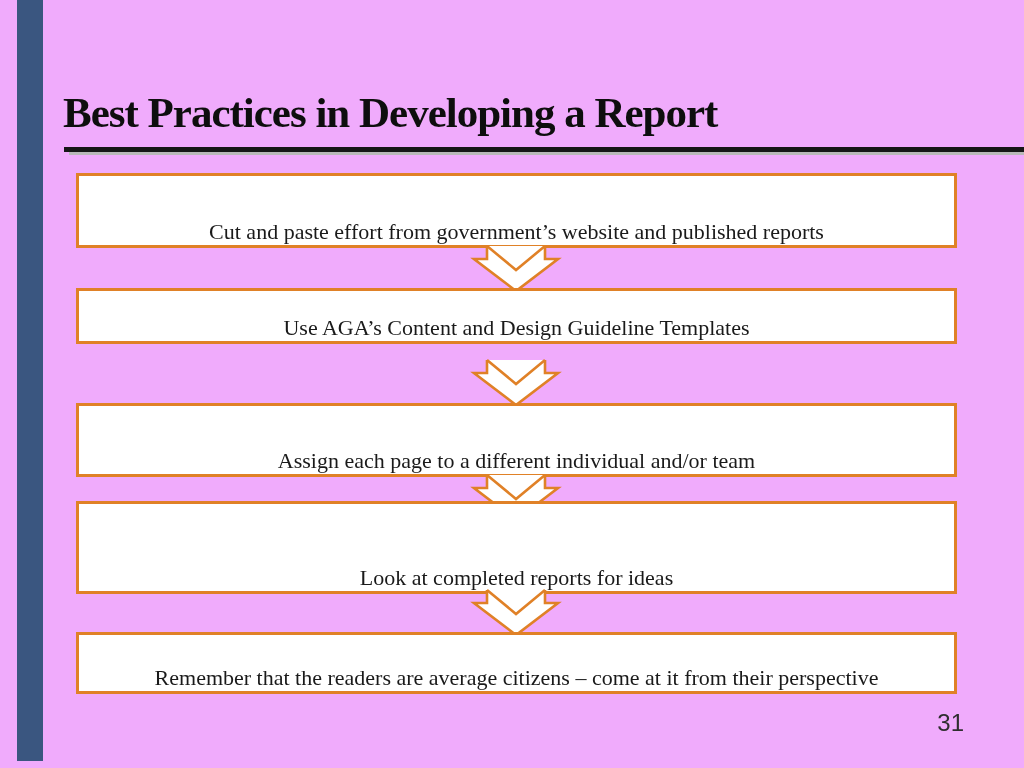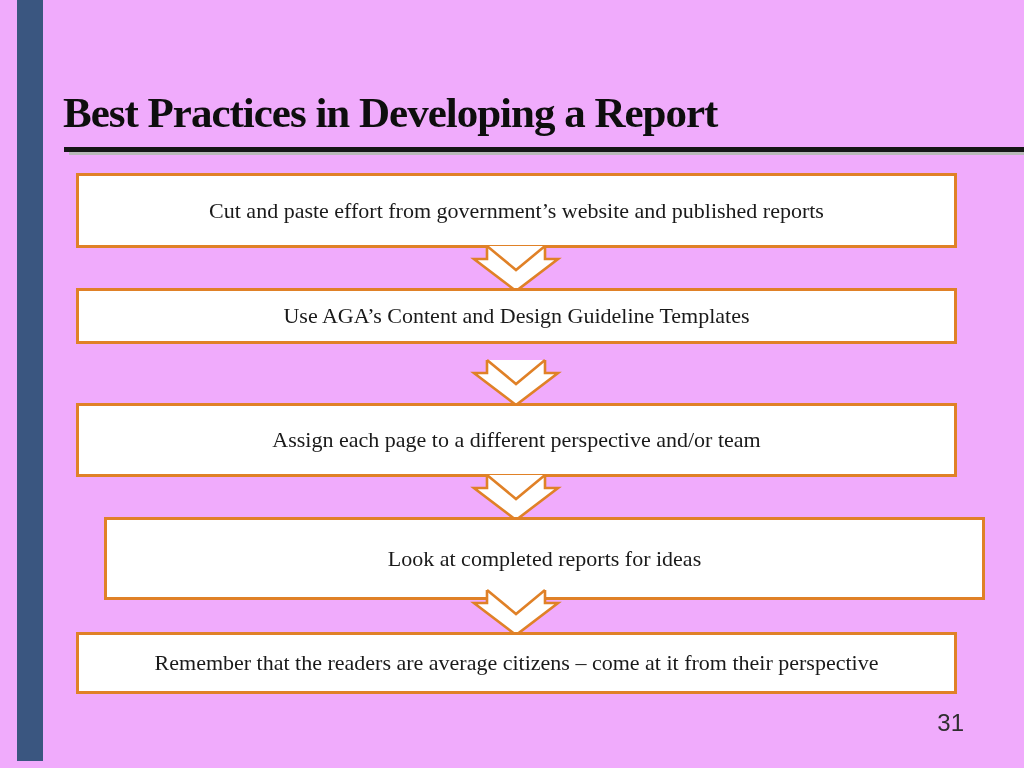--- a/index.html
+++ b/index.html
@@ -48,32 +48,32 @@
     background: #b9b9b9;
   }
   .step {
     position: absolute;
     left: 76px;
     width: 881px;
     box-sizing: border-box;
     border: 3px solid #E08127;
     background: #ffffff;
     display: flex;
-    align-items: center;
+    align-items: flex-end;
     justify-content: center;
     text-align: center;
     font-size: 22px;
     line-height: 1.25;
     color: #1a1a1a;
     padding: 0 34px;
   }
   .s1 { top: 173px; height: 75px; }
   .s2 { top: 288px; height: 56px; }
   .s3 { top: 403px; height: 74px; }
-  .s4 { top: 517px; height: 83px; margin-left: 28px; }
+  .s4 { top: 501px; height: 93px; }
   .s5 { top: 632px; height: 62px; }
   .arrow {
     position: absolute;
     left: 470px;
     width: 92px;
     height: 48px;
   }
   .a1 { top: 245px; }
   .a2 { top: 359px; }
   .a3 { top: 474px; }
@@ -112,21 +112,21 @@
     <span>Use AGA’s Content and Design Guideline Templates</span>
   </div>
 
   <svg class="arrow a2" viewBox="0 0 92 48">
     <path d="M17,1 L75,1 L75,14 L88,14 L46,46 L4,14 L17,14 Z" fill="#ffffff" stroke="none"></path>
     <path d="M17,1 L46,25 L75,1" fill="#ffffff" stroke="#E08127" stroke-width="2.6" stroke-linejoin="miter"></path>
     <path d="M17,1 L17,14 L4,14 L46,46 L88,14 L75,14 L75,1" fill="none" stroke="#E08127" stroke-width="2.6" stroke-linejoin="miter"></path>
   </svg>
 
   <div class="step s3">
-    <span>Assign each page to a different perspective and/or team</span>
+    <span>Assign each page to a different individual and/or team</span>
   </div>
 
   <svg class="arrow a3" viewBox="0 0 92 48">
     <path d="M17,1 L75,1 L75,14 L88,14 L46,46 L4,14 L17,14 Z" fill="#ffffff" stroke="none"></path>
     <path d="M17,1 L46,25 L75,1" fill="#ffffff" stroke="#E08127" stroke-width="2.6" stroke-linejoin="miter"></path>
     <path d="M17,1 L17,14 L4,14 L46,46 L88,14 L75,14 L75,1" fill="none" stroke="#E08127" stroke-width="2.6" stroke-linejoin="miter"></path>
   </svg>
 
   <div class="step s4">
     <span>Look at completed reports for ideas</span>

